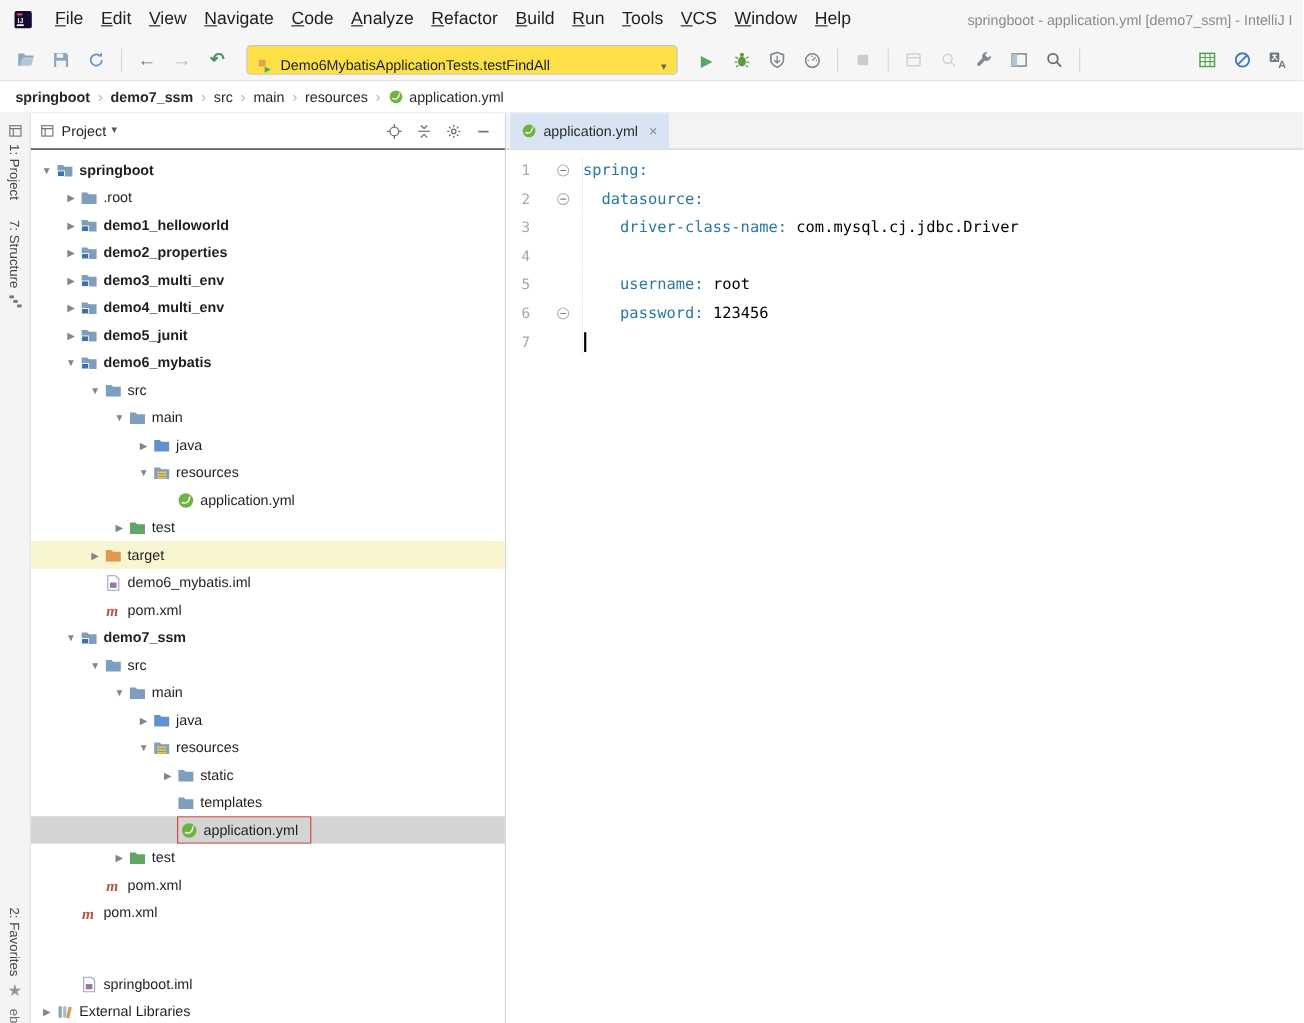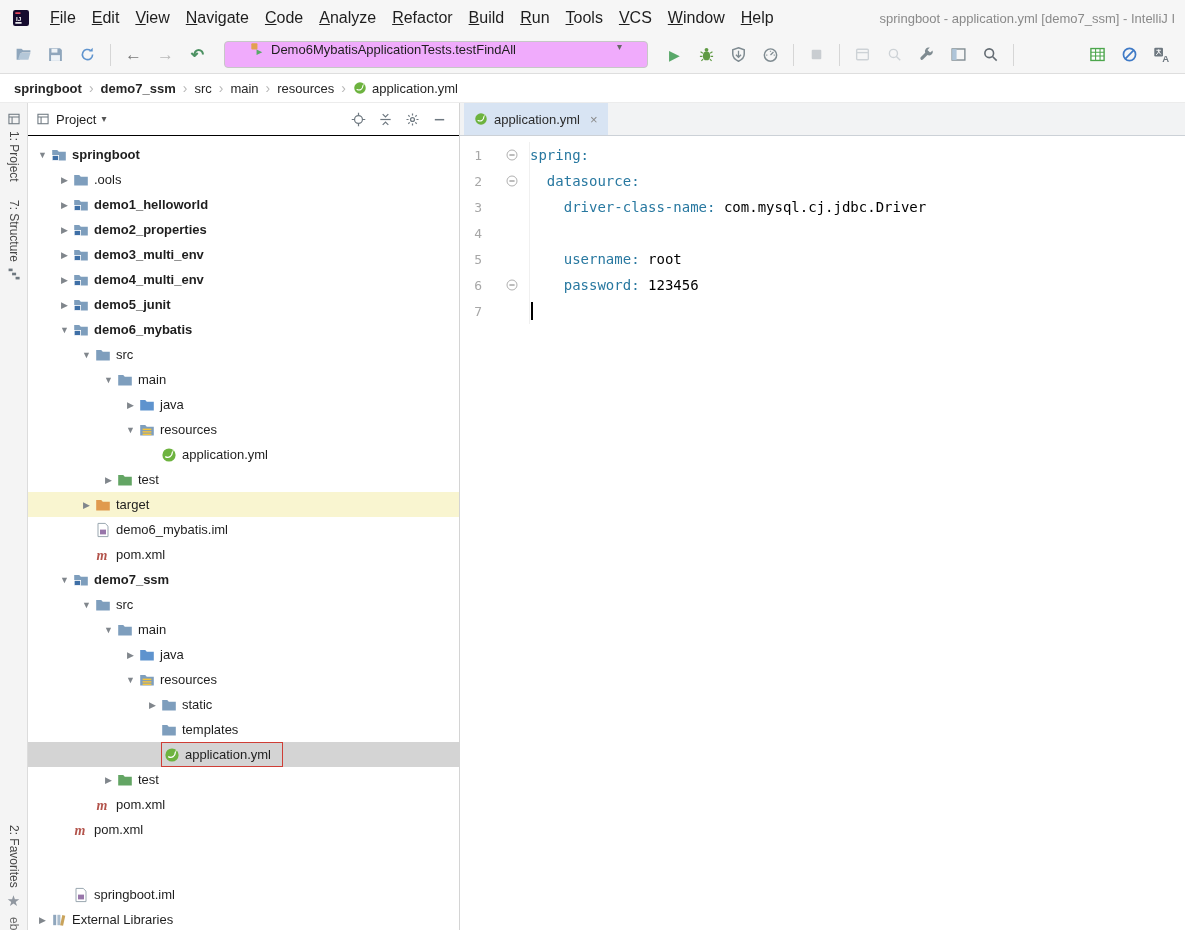--- a/index.html
+++ b/index.html
@@ -16,21 +16,21 @@
   .menu-item{padding:4px 8px;font-size:16px;cursor:default;white-space:nowrap}
   .menu-item u{text-decoration:underline}
   .win-title{margin-left:auto;color:#8a8a8a;font-size:13px;white-space:nowrap;overflow:hidden;max-width:420px}
 
   
   .toolbar{height:37px;display:flex;align-items:center;background:#f6f6f6;border-bottom:1px solid #dedede;padding:0 10px;gap:5px}
   .tb-ic{width:27px;height:26px;display:inline-flex;align-items:center;justify-content:center}
   .tb-ic svg{width:17px;height:17px}
   .tb-sep{width:1px;height:22px;background:#d6d6d6;margin:0 4px;flex:none}
   .tb-spacer{flex:1}
-  .combo{display:flex;align-items:flex-start;gap:7px;background:#f0abfc;border:1px solid #c7c7c7;border-radius:4px;height:25px;padding:0 25px;min-width:372px;margin:0 8px}
+  .combo{display:flex;align-items:flex-end;gap:7px;background:#fde047;border:1px solid #c7c7c7;border-radius:4px;height:25px;padding:0 9px;min-width:372px;margin:0 8px}
   .combo .caret{color:#666;font-size:10px;margin-left:auto}
 
   
   .breadcrumbs{height:28px;display:flex;align-items:center;background:#fff;padding:0 14px;gap:7px;border-bottom:1px solid #ececec}
   .crumb{display:inline-flex;align-items:center;gap:5px;color:#262626}
   .crumb.bold{font-weight:bold}
   .crumb-sep{color:#b8b8b8;font-size:14px}
 
   
   .main{display:flex;height:827px}
@@ -344,21 +344,21 @@
           </span>
         </div>
         <div class="trow" style="padding-left: 28px;">
           <span class="chev">▶</span>
           <span class="nodewrap">
             <span class="ticon">
               <svg viewBox="0 0 16 16">
                 <path d="M1.2 3h5l1.6 1.7h7V13.4H1.2z" fill="#7E9EBD"></path>
               </svg>
             </span>
-            <span class="lbl">.ools</span>
+            <span class="lbl">.root</span>
           </span>
         </div>
         <div class="trow bold" style="padding-left: 28px;">
           <span class="chev">▶</span>
           <span class="nodewrap">
             <span class="ticon">
               <svg viewBox="0 0 16 16">
                 <path d="M1.2 3h5l1.6 1.7h7V13.4H1.2z" fill="#7E9EBD"></path>
                 <rect x="1.2" y="8.4" width="6.4" height="5" fill="#3E6FA6" stroke="#fff" stroke-width="0.8"></rect>
               </svg>

